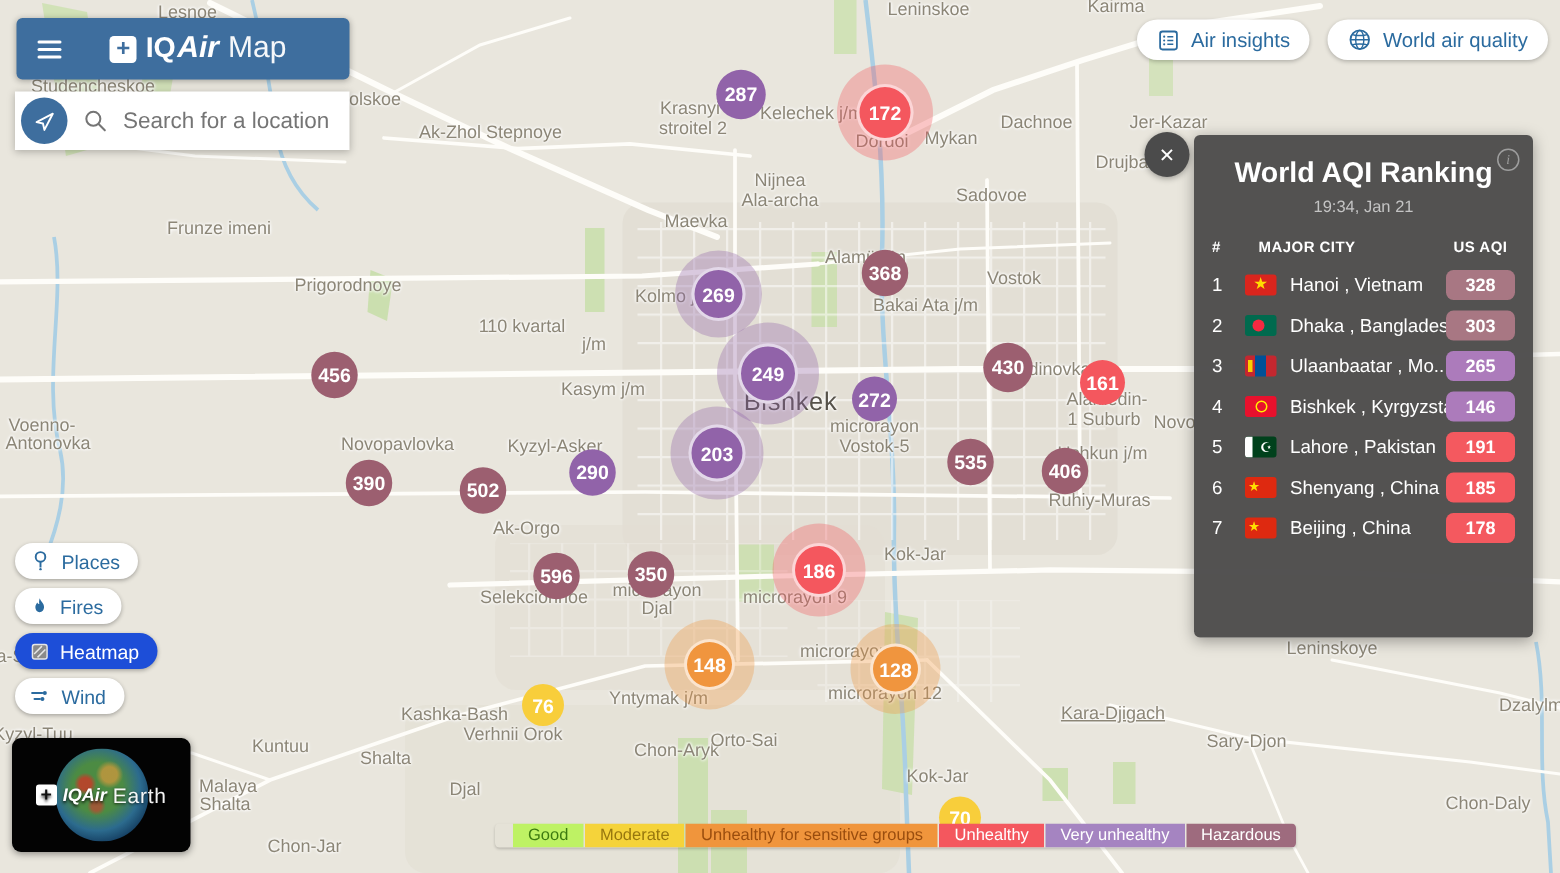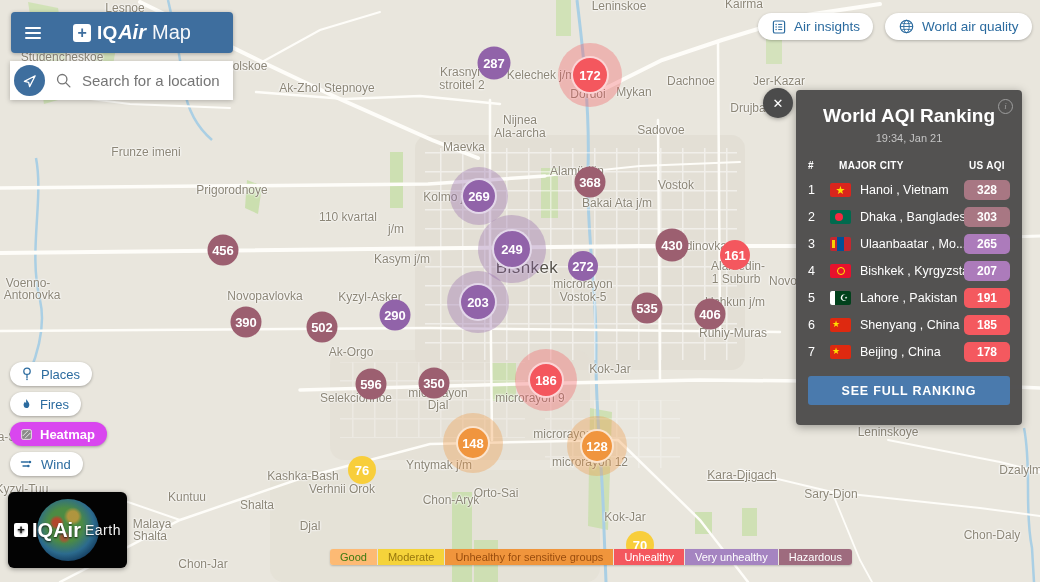--- a/index.html
+++ b/index.html
@@ -66,21 +66,21 @@
     box-shadow:0 1px 3px rgba(0,0,0,.25);white-space:nowrap;flex:none;
   }
   
   .layerbtns{position:absolute;left:10px;top:362px;z-index:5;display:flex;flex-direction:column;gap:6px;align-items:flex-start}
   .layerbtn{
     height:24px;background:#fff;border:none;border-radius:13px;
     display:flex;align-items:center;gap:6px;padding:0 12px 0 9px;cursor:pointer;
     font-family:"Liberation Sans",sans-serif;font-size:13px;color:#2B6B9F;
     box-shadow:0 1px 3px rgba(0,0,0,.3);white-space:nowrap;
   }
-  .layerbtn.active{background:#d946ef;color:#fff;font-weight:bold}
+  .layerbtn.active{background:#1d4ed8;color:#fff;font-weight:normal}
   
   .legend{
     position:absolute;left:330px;top:549px;z-index:3;display:flex;gap:1px;
     border-radius:3px;overflow:hidden;box-shadow:0 1px 2px rgba(0,0,0,.2);
   }
   .legend-seg{font-size:11px;line-height:16px;padding:0 10px;white-space:nowrap}
   
   .panel{
     position:absolute;left:796px;top:90px;width:226px;height:335px;z-index:6;
     background:rgba(77,76,76,.97);border-radius:4px;color:#fff;
@@ -143,21 +143,21 @@
       radial-gradient(circle at 58% 28%, rgba(186,150,62,.9) 0 9%, rgba(186,150,62,0) 16%),
       radial-gradient(circle at 44% 62%, rgba(190,70,50,.7) 0 6%, rgba(190,70,50,0) 12%),
       radial-gradient(circle at 45% 42%, #4C8B43 0 34%, #2C6B8E 58%, #12395C 78%, #061729 100%);
   }
   .earth-label{
     position:absolute;left:0;top:0;width:100%;height:100%;z-index:1;
     display:flex;align-items:center;justify-content:center;gap:4px;color:#fff;
     text-shadow:0 1px 2px rgba(0,0,0,.8);
   }
   .earth-label .logo-box{width:14px;height:14px;color:#111;font-size:13px;line-height:13px;border-radius:2px}
-  .earth-bold{font-weight:bold;font-size:20px}
+  .earth-bold{font-weight:bold;font-style:italic;font-size:12px}
   .earth-light{font-weight:normal;font-size:14px;letter-spacing:.5px;opacity:.95}
 </style>
 </head>
 <body>
 
 <svg id="map-svg" width="1040" height="582" viewBox="0 0 1040 582">
   <defs>
     <pattern id="citygrid" width="22" height="19" patternUnits="userSpaceOnUse">
       <path d="M0 .75 H22 M.75 0 V19" stroke="#FFFFFF" stroke-width="1.5" fill="none"></path>
     </pattern>
@@ -420,49 +420,48 @@
       <div class="rank-row">
         <span class="rr-rank">3</span>
         <span class="flag mn"></span>
         <span class="rr-city">Ulaanbaatar , Mo...</span>
         <span class="rr-badge" style="background: rgb(172, 123, 187);">265</span>
       </div>
       <div class="rank-row">
         <span class="rr-rank">4</span>
         <span class="flag kg"></span>
         <span class="rr-city">Bishkek , Kyrgyzstan</span>
-        <span class="rr-badge" style="background: rgb(172, 123, 187);">207</span>
+        <span class="rr-badge" style="background: rgb(172, 123, 187);">146</span>
       </div>
       <div class="rank-row">
         <span class="rr-rank">5</span>
         <span class="flag pk"></span>
         <span class="rr-city">Lahore , Pakistan</span>
         <span class="rr-badge" style="background: rgb(244, 89, 95);">191</span>
       </div>
       <div class="rank-row">
         <span class="rr-rank">6</span>
         <span class="flag cn"></span>
         <span class="rr-city">Shenyang , China</span>
         <span class="rr-badge" style="background: rgb(244, 89, 95);">185</span>
       </div>
       <div class="rank-row">
         <span class="rr-rank">7</span>
         <span class="flag cn"></span>
         <span class="rr-city">Beijing , China</span>
         <span class="rr-badge" style="background: rgb(244, 89, 95);">178</span>
       </div>
     </div>
-  <button class="panel-btn">SEE FULL RANKING</button>
 </div>
 <button class="close-btn">
     <span>✕</span>
   </button>
 
 <div class="legend">
-    <span class="legend-seg" style="background: #fdba74; color: rgb(60, 122, 16);">Good</span>
+    <span class="legend-seg" style="background: #bef264; color: rgb(60, 122, 16); margin-left: 12px;">Good</span>
     <span class="legend-seg" style="background: rgb(245, 211, 58); color: rgb(151, 119, 14);">Moderate</span>
     <span class="legend-seg" style="background: rgb(240, 149, 60); color: rgb(154, 77, 14);">Unhealthy for sensitive groups</span>
     <span class="legend-seg" style="background: rgb(244, 87, 94); color: rgb(255, 255, 255);">Unhealthy</span>
     <span class="legend-seg" style="background: rgb(165, 132, 193); color: rgb(255, 255, 255);">Very unhealthy</span>
     <span class="legend-seg" style="background: rgb(158, 107, 126); color: rgb(255, 255, 255);">Hazardous</span>
   </div>
 
 <div class="earth">
   <div class="earth-globe"></div>
   <div class="earth-label">

